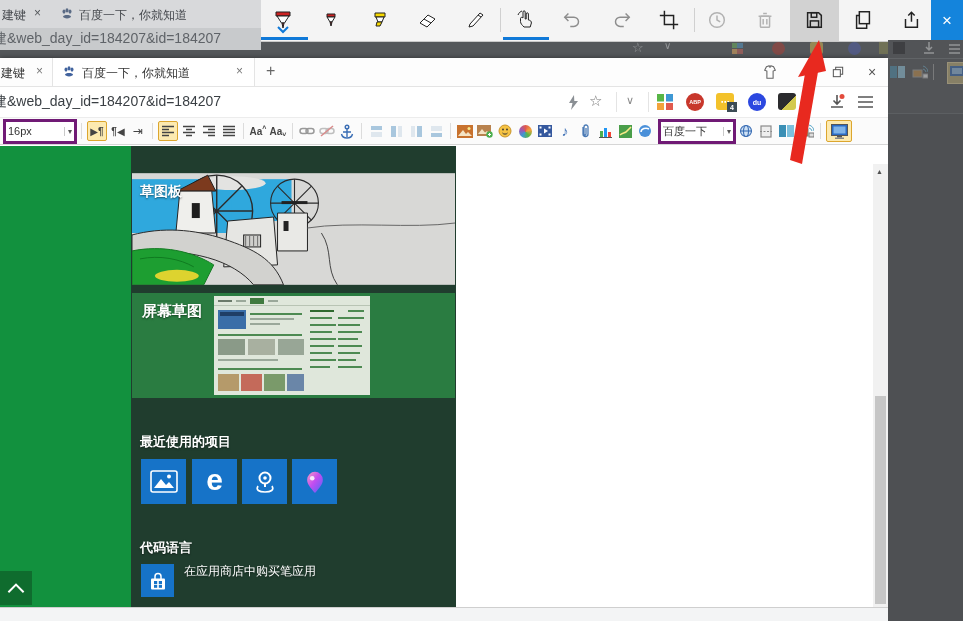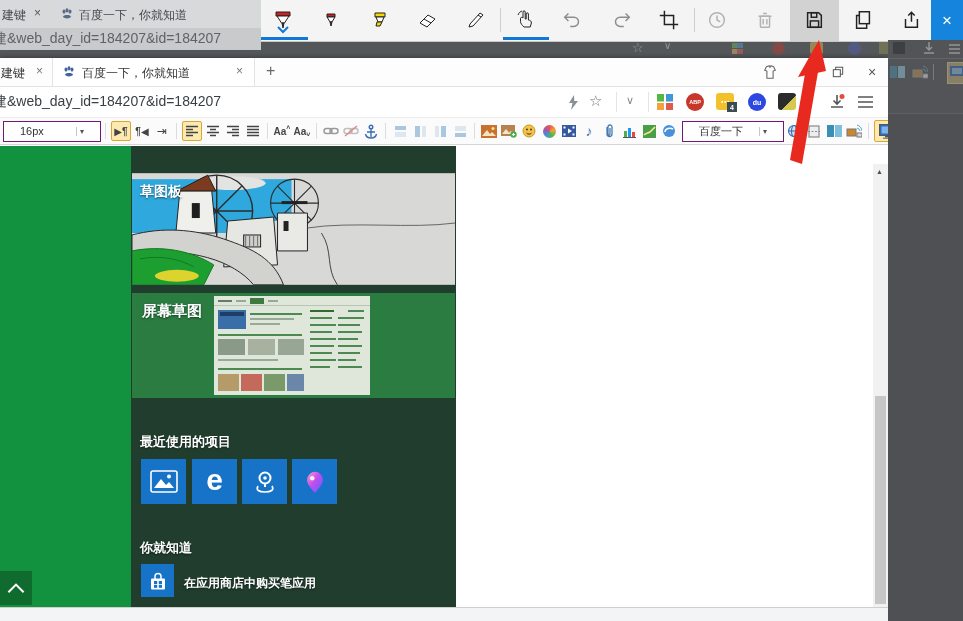--- a/index.html
+++ b/index.html
@@ -22,22 +22,22 @@
   .iw{left:0;top:58px;width:888px;height:549px;background:#fff;box-shadow:0 0 5px rgba(0,0,0,.45);}
   .iw-tabs{left:0;top:0;width:888px;height:28px;background:#fdfdfd;border-bottom:1px solid #e4e4e4;font-size:12px;color:#333;}
   .iw-url{left:0;top:29px;width:888px;height:30px;background:#fff;border-bottom:1px solid #ececec;font-size:14px;color:#3a3f44;}
   .iw-editor{left:0;top:60px;width:888px;height:27px;background:#fbfbfb;border-bottom:1px solid #d6d6d6;
     display:flex;align-items:center;padding-left:3px;box-sizing:border-box;}
   .iw-content{left:0;top:88px;width:888px;height:461px;background:#fff;overflow:hidden;}
   .ticon{height:18px;min-width:18px;margin:0 1px;display:flex;align-items:center;justify-content:center;
     font-size:10px;color:#444;flex:0 0 auto;}
   .tsep{width:1px;height:16px;background:#dcdcdc;margin:0 4px;flex:0 0 auto;}
   .hl{background:#fdeab0;border:1px solid #dca62e;border-radius:2px;}
-  .selbox{display:flex;align-items:center;border:1px solid #701a75;background:#fff;height:19px;
-    font-size:11px;color:#333;padding:0 16px;flex:0 0 auto;}
+  .selbox{display:flex;align-items:center;border:3px solid #701a75;background:#fff;height:19px;
+    font-size:11px;color:#333;padding:0 2px;flex:0 0 auto;}
   .selbox .car{margin-left:4px;border-left:1px solid #c9c9c9;padding-left:3px;font-size:8px;color:#555;}
   
   .ext{position:absolute;top:6px;width:18px;height:17px;border-radius:3px;font-weight:bold;color:#fff;
     display:flex;align-items:center;justify-content:center;}
   
   .desktop{left:0;top:0;width:131px;height:461px;background:#12913e;}
   .panel{left:131px;top:0;width:325px;height:461px;background:#203d2e;color:#fff;}
   .wlabel{position:absolute;font-weight:bold;color:#fff;text-shadow:0 1px 2px rgba(0,0,0,.5);}
   .apptile{position:absolute;width:45px;height:45px;background:#1673c8;display:flex;align-items:center;justify-content:center;}
   .thumb{position:absolute;background:#dfe7db;overflow:hidden;}
@@ -552,32 +552,32 @@
                   <stop offset=".45" stop-color="#c44df0"></stop>
               <stop offset=".8" stop-color="#7a5cf5"></stop>
                   <stop offset="1" stop-color="#f5a623"></stop>
                 </linearGradient>
               </defs>
             <path d="M13,25 C8,19 4.5,15.5 4.5,10.5 A8.5,8.5 0 1 1 21.5,10.5 C21.5,15.5 18,19 13,25 Z" fill="url(#dropg)"></path>
             <circle cx="10" cy="9" r="2.5" fill="#ffffff" opacity=".85"></circle>
             </svg>
         </div>
 
-        <span class="wlabel" style="left:9px;top:393px;font-size:13px;">你就知道</span>
+        <span class="wlabel" style="left:9px;top:393px;font-size:13px;">代码语言</span>
         <div class="apptile" style="left:10px;top:418px;width:33px;height:33px;">
           <svg width="20" height="20" viewBox="0 0 20 20">
             <path d="M7,8 V5.5 a3,3 0 0 1 6,0 V8" fill="none" stroke="#fff" stroke-width="1.5"></path>
             <rect x="3" y="7.5" width="14" height="11" rx="1" fill="#fff"></rect>
             <rect x="6" y="10" width="3.2" height="3" fill="#1673c8"></rect>
               <rect x="10.8" y="10" width="3.2" height="3" fill="#1673c8"></rect>
             <rect x="6" y="13.8" width="3.2" height="3" fill="#1673c8"></rect>
               <rect x="10.8" y="13.8" width="3.2" height="3" fill="#1673c8"></rect>
             </svg>
         </div>
-        <span class="wlabel" style="left:53px;top:429px;font-size:12px;font-weight:bold;">在应用商店中购买笔应用</span>
+        <span class="wlabel" style="left:53px;top:417px;font-size:12px;font-weight:normal;">在应用商店中购买笔应用</span>
       </div>
 
       <div class="ab" style="left:456px;top:0;width:417px;height:461px;background:#fff;"></div>
 
       <div class="ab scroll">
         <div class="ab" style="left:0;top:18px;width:15px;height:443px;background:#f1f1f1;"></div>
         <span class="ab" style="left:3px;top:22px;font-size:7px;color:#505050;">▲</span>
         <div class="ab" style="left:2px;top:250px;width:11px;height:208px;background:#c6c6c6;"></div>
       </div>
     </div>

